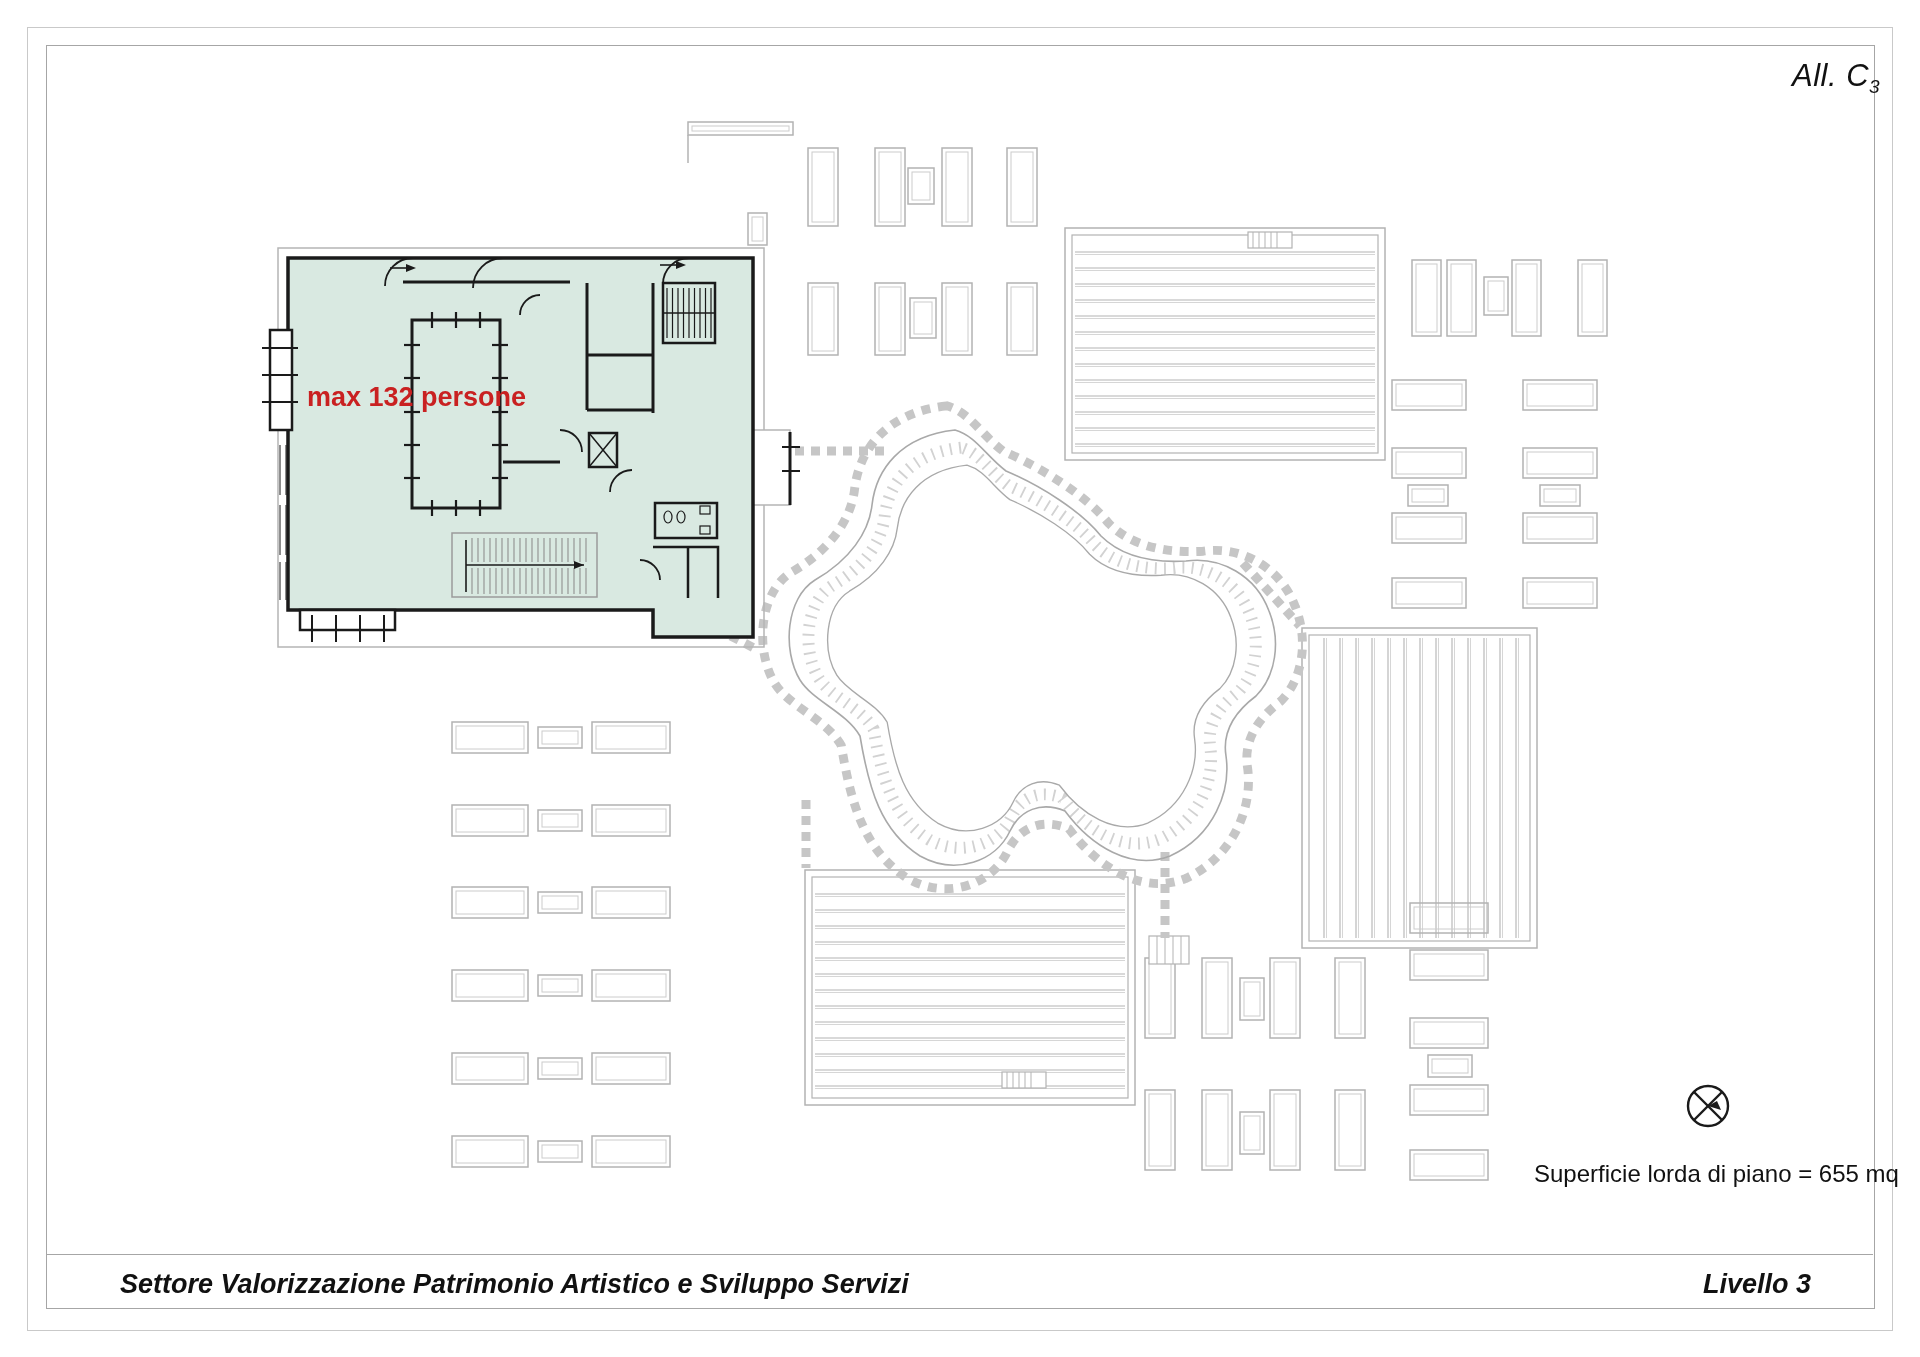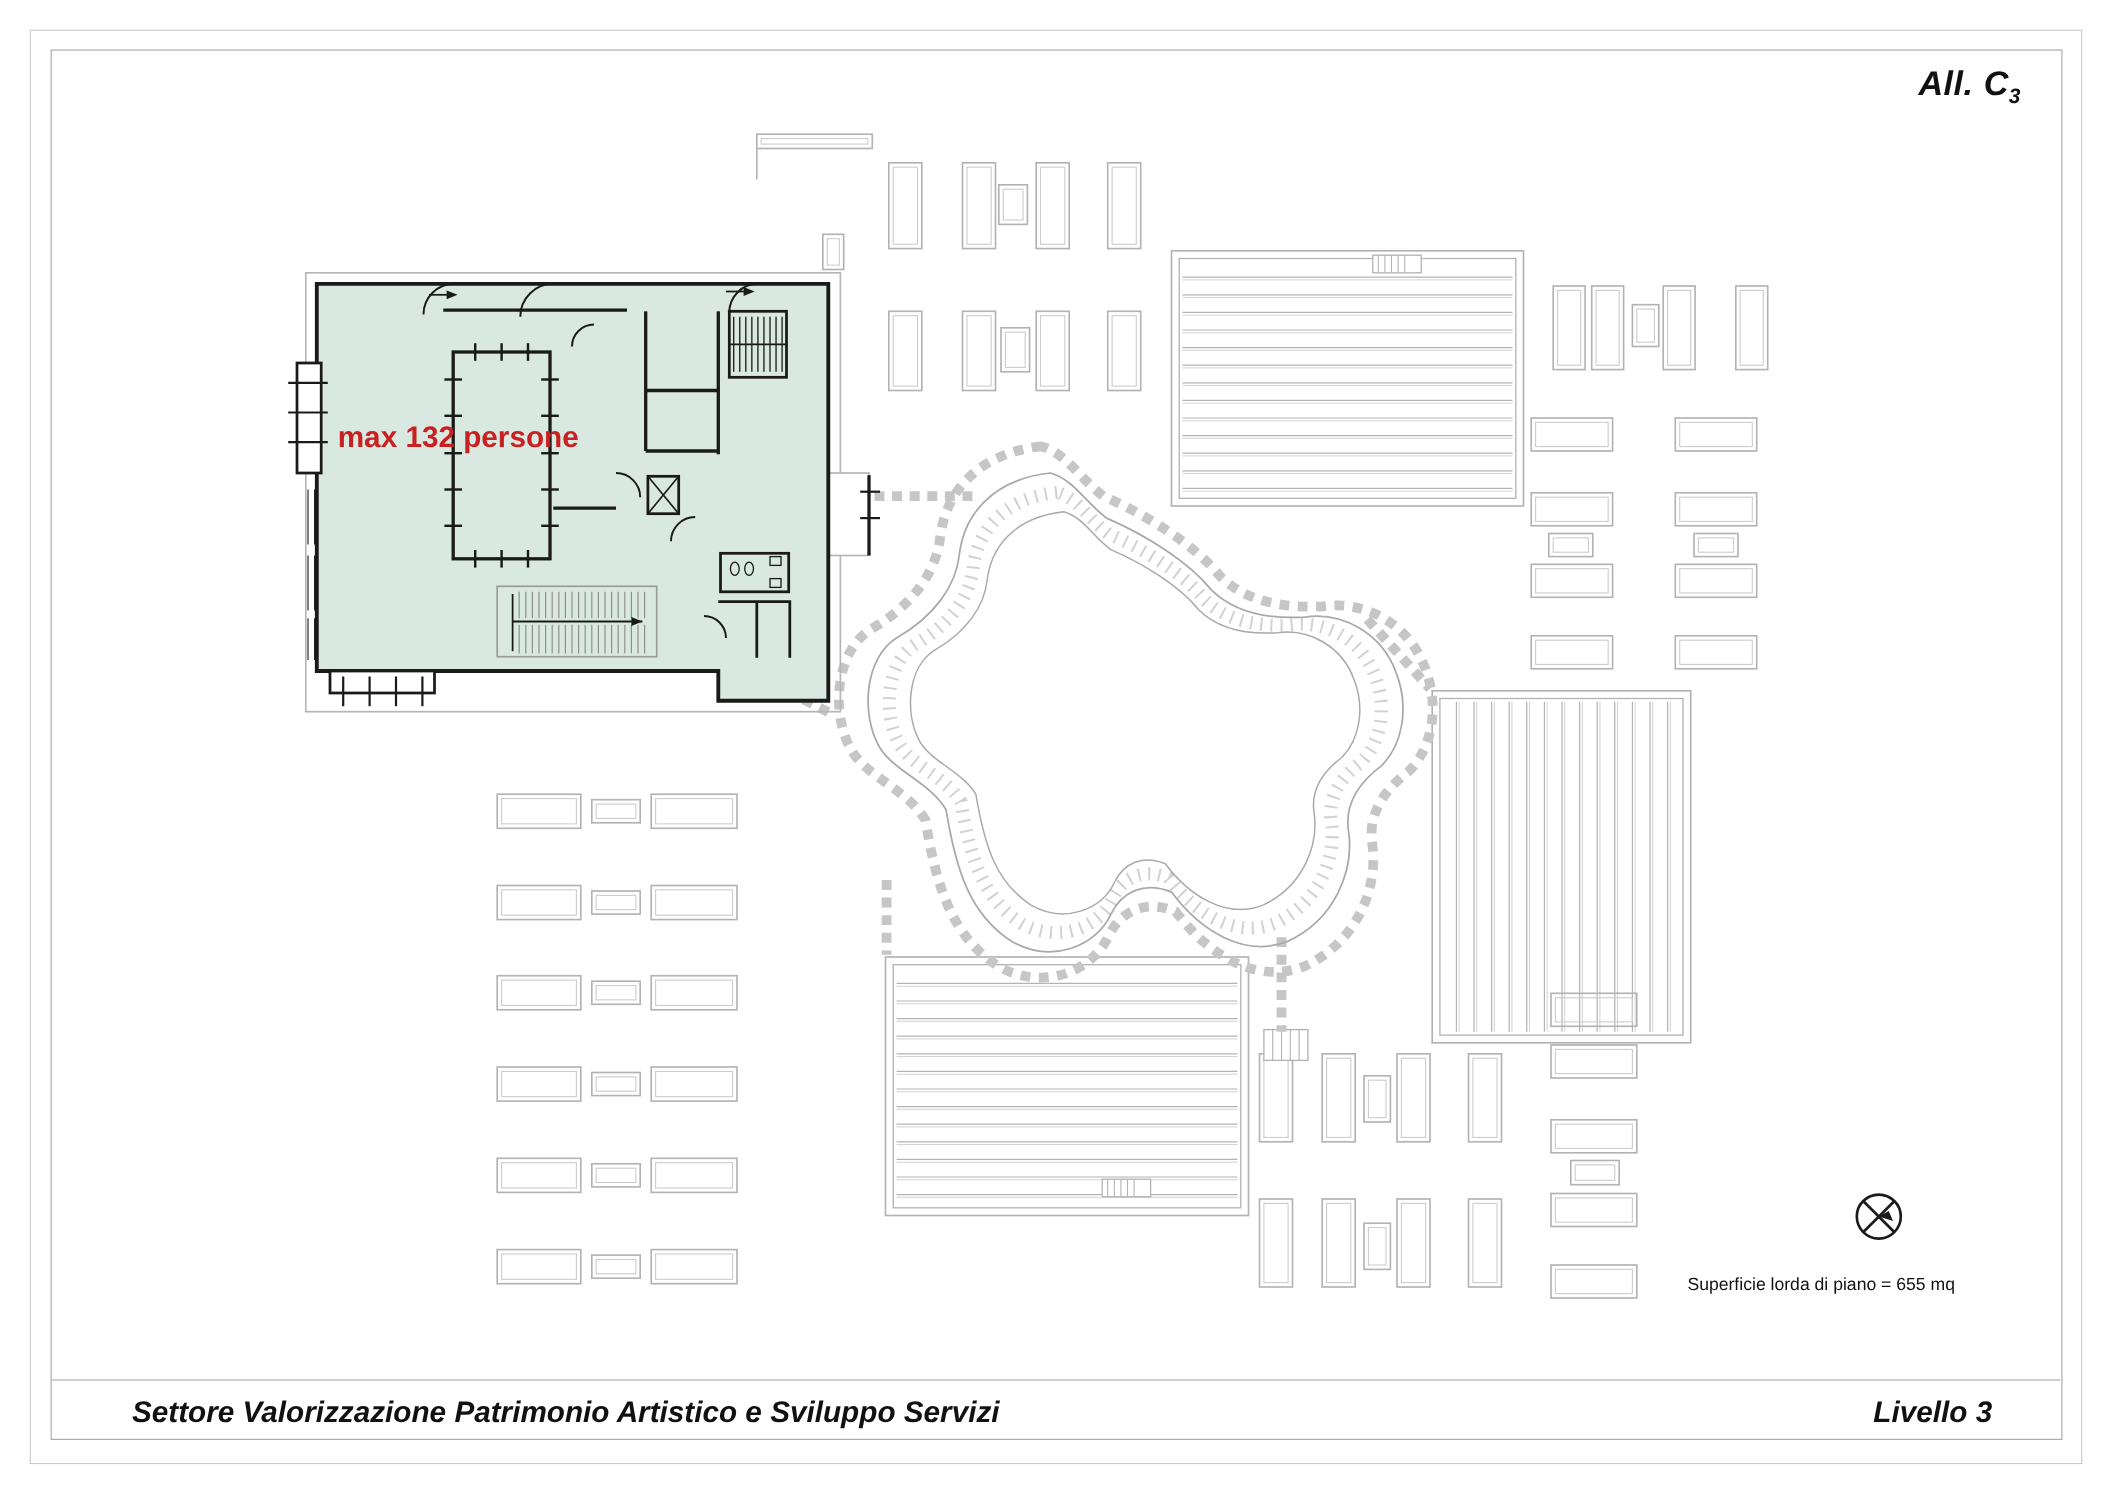--- a/index.html
+++ b/index.html
@@ -4,26 +4,26 @@
 <style>
   html,body{margin:0;padding:0;background:#ffffff;}
   body{width:1920px;height:1357px;position:relative;overflow:hidden;
        font-family:"Liberation Sans", sans-serif;color:#111;}
   .frame-outer{position:absolute;left:27px;top:27px;width:1864px;height:1302px;
        border:1.5px solid #c9c9c9;}
   .frame-inner{position:absolute;left:46px;top:45px;width:1827px;height:1262px;
        border:1.5px solid #a6a6a6;background:transparent;}
   .footer-divider{position:absolute;left:47px;right:47px;top:1254px;height:0;
        border-top:1.5px solid #a6a6a6;}
-  .attachment{position:absolute;left:1744px;top:58px;
-       font-size:31px;font-weight:bold;font-style:italic;letter-spacing:0.5px;}
+  .attachment{position:absolute;left:1792px;top:58px;
+       font-size:31px;font-weight:normal;font-style:italic;letter-spacing:0.5px;}
   .attachment sub{font-size:19px;}
   .capacity{position:absolute;left:307px;top:382px;
        font-size:27px;font-weight:bold;color:#c92121;white-space:nowrap;}
-  .area-note{position:absolute;left:1534px;top:1160px;font-size:16px;white-space:nowrap;}
+  .area-note{position:absolute;left:1534px;top:1160px;font-size:24px;white-space:nowrap;}
   .footer-title{position:absolute;left:120px;top:1269px;
        font-size:27px;font-weight:bold;font-style:italic;white-space:nowrap;}
   .footer-level{position:absolute;left:1703px;top:1269px;
        font-size:27px;font-weight:bold;font-style:italic;white-space:nowrap;}
   svg#plan{position:absolute;left:0;top:0;width:1920px;height:1357px;}
 </style>
 </head>
 <body>
 
 <div class="sheet">

